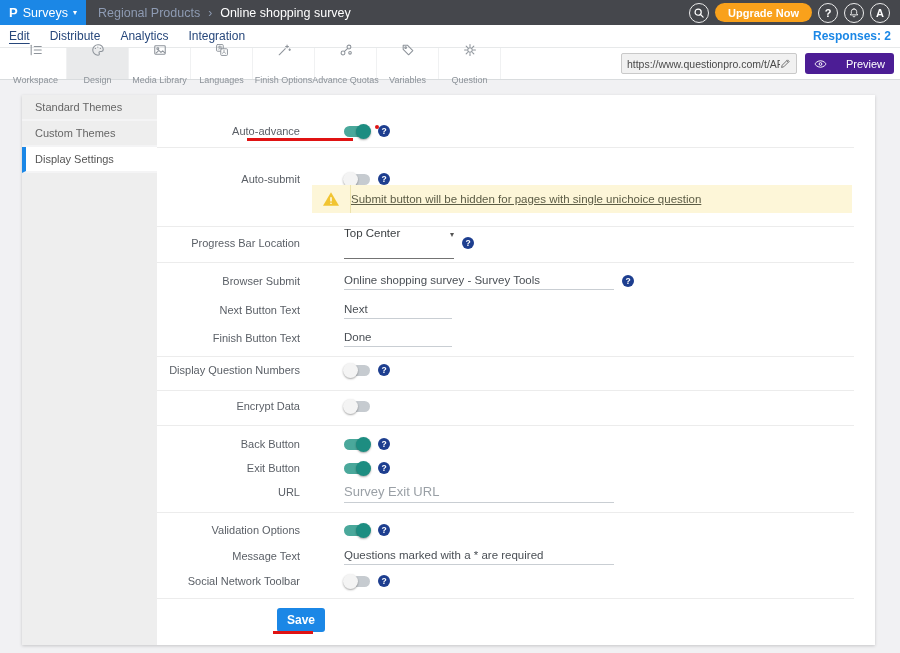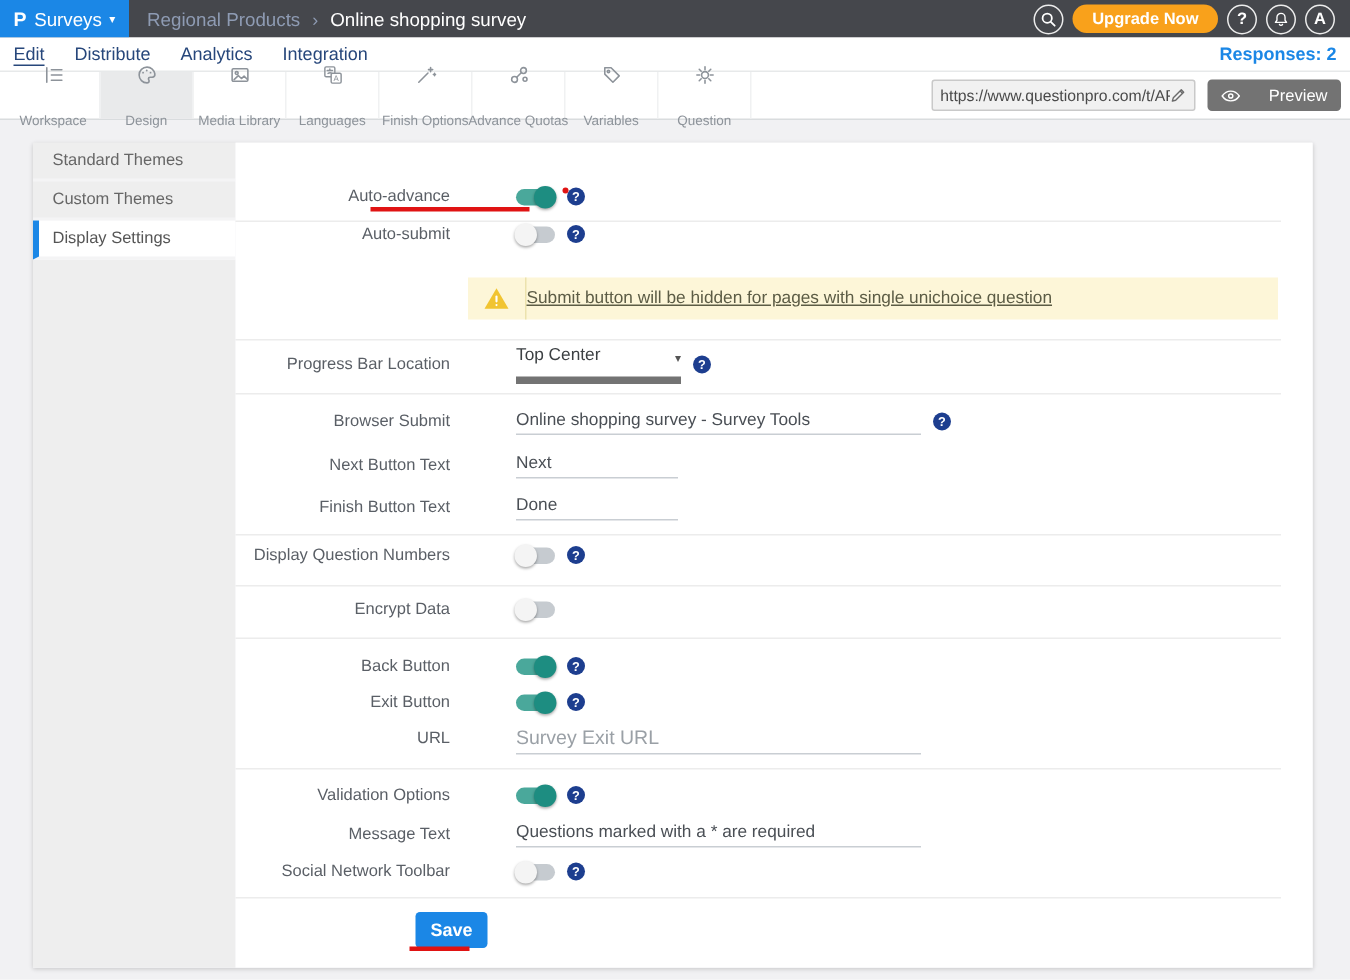--- a/index.html
+++ b/index.html
@@ -39,21 +39,21 @@
     border-bottom:1px solid #d9dcde; display:flex; align-items:stretch; padding-left:5px; }
   .rib-item { width:62px; display:flex; flex-direction:column; align-items:center;
     justify-content:center; gap:18px; cursor:pointer; border-right:1px solid #f0f1f2; }
   .rib-item.active { background:#e9eaeb; }
   .rib-label { font-size:9px; color:#8d939a; white-space:nowrap; }
   .rib-ic svg { display:block; }
   .rib-right { margin-left:auto; display:flex; align-items:center; gap:8px; padding-right:6px; }
   .url-box { width:176px; height:21px; background:#f1f1f1; border:1px solid #c9c9c9;
     border-radius:2px; display:flex; align-items:center; padding:0 5px; cursor:text; }
   .url-text { font-size:10.5px; color:#4a4a4a; white-space:nowrap; overflow:hidden; flex:1; }
-  .preview-btn { height:21px; background:#737373; color:#fff; border:none; border-radius:3px;
+  .preview-btn { height:21px; background:#4c1d95; color:#fff; border:none; border-radius:3px;
     font-size:11px; padding:0 9px; display:flex; align-items:center; gap:19px; cursor:pointer;
     font-family:inherit; }
 
   
   .card { position:absolute; left:22px; top:95px; width:853px; height:550px; display:flex;
     box-shadow:0 1px 3px rgba(0,0,0,.18); }
   .side { width:135px; background:#eeeeee; }
   .side-item { height:26px; display:flex; align-items:center; padding-left:13px;
     font-size:11px; color:#666; border-bottom:2px solid #f4f4f5; cursor:pointer; }
   .side-item.active { background:#fff; border-left:4px solid #1b87e6; padding-left:9px; color:#555; }
@@ -74,22 +74,22 @@
   .help { display:inline-flex; width:12px; height:12px; border-radius:50%; background:#1d3e8f;
     color:#fff; font-size:8.5px; font-weight:bold; align-items:center; justify-content:center;
     margin-left:8px; cursor:pointer; flex-shrink:0; }
 
   .warning { position:absolute; left:155px; top:90px; width:540px; height:28px;
     background:#fdf6d8; display:flex; align-items:center; }
   .warn-ic { width:38px; display:flex; align-items:center; justify-content:center; }
   .warn-text { border-left:1px solid #ece2ad; height:100%; display:flex; align-items:center;
     font-size:11.5px; color:#5c5c45;text-decoration:underline; }
 
-  .select-box { width:110px; border-bottom:5px solid #737373; display:flex;
-    justify-content:space-between; align-items:flex-end; padding-bottom:8px; cursor:pointer; }
+  .select-box { width:110px; border-bottom:1px solid #737373; display:flex;
+    justify-content:space-between; align-items:flex-end; padding-bottom:19px; cursor:pointer; }
   .select-val { font-size:11.5px; color:#3c4043; }
   .select-caret { font-size:8px; color:#555; }
 
   .underline-input { border:none; border-bottom:1px solid #c9ced3; background:transparent;
     font-size:11.5px; color:#4a4f55; padding:2px 0 3px 0; outline:none; font-family:inherit; }
   .underline-input::placeholder { color:#9aa0a6; }
   .w270 { width:270px; } .w108 { width:108px; }
   .exit-input { font-size:13px; }
 
   .save-btn { position:absolute; left:120px; top:513px; background:#1b87e6; color:#fff;
@@ -264,21 +264,21 @@
         <label class="lbl">Auto-advance</label>
         <span class="ctrl">
           <span class="toggle on">
               <span class="knob"></span>
             </span>
           <span class="help">?</span>
         </span>
       </div>
       <div class="divider" style="top:52px"></div>
 
-      <div class="row" style="top:49px">
+      <div class="row" style="top:72px">
         <label class="lbl">Auto-submit</label>
         <span class="ctrl">
           <span class="toggle">
               <span class="knob"></span>
             </span>
           <span class="help">?</span>
         </span>
       </div>
 
       <div class="warning">

